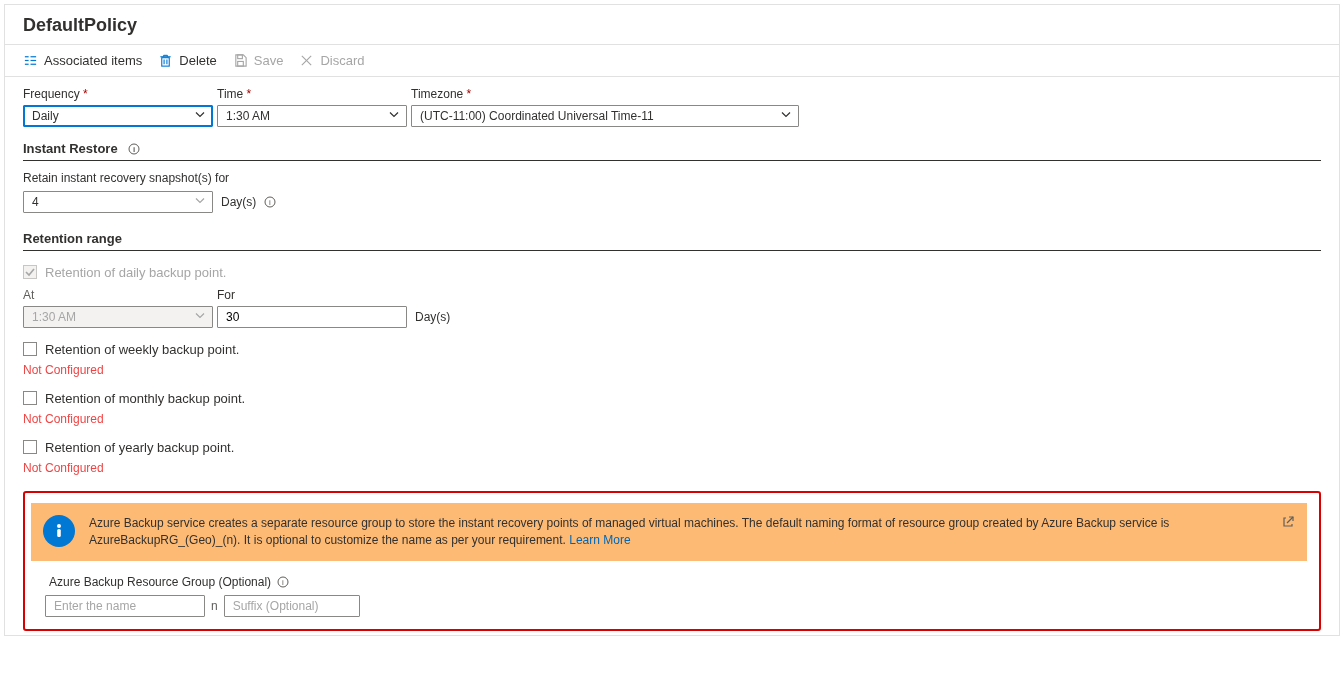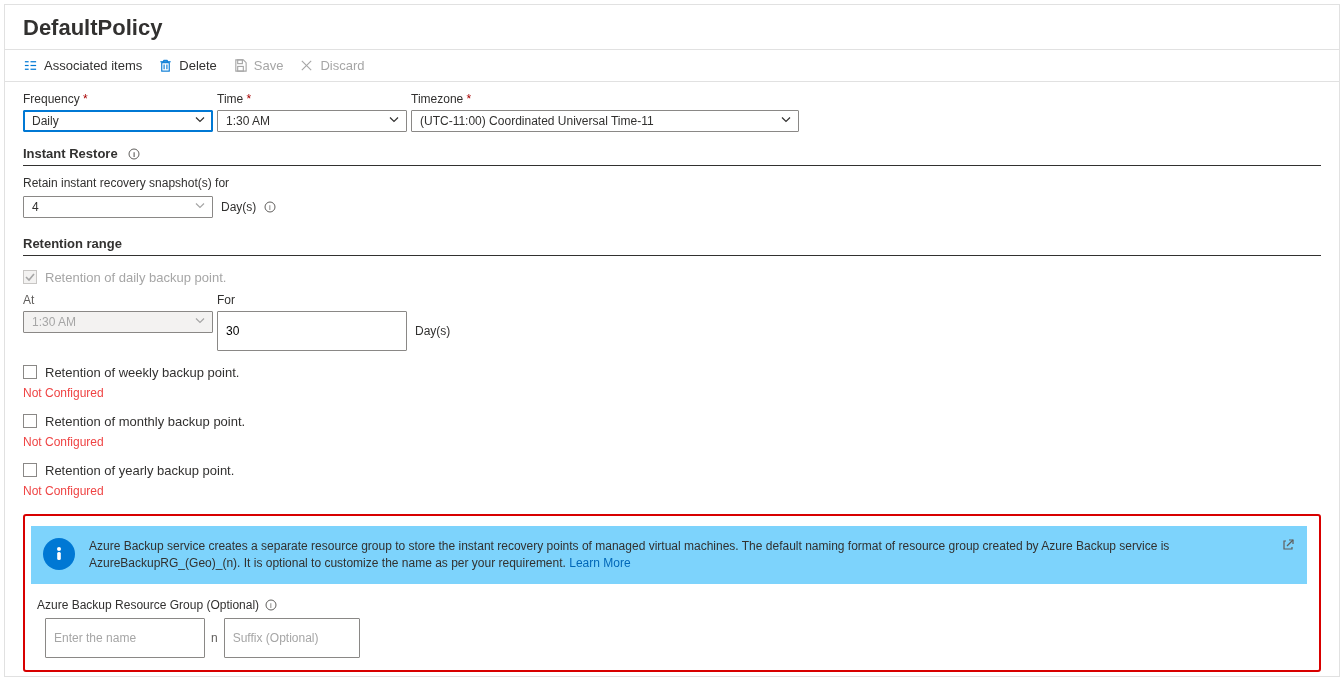--- a/index.html
+++ b/index.html
@@ -11,21 +11,21 @@
     padding: 4px;
   }
   .outer {
     border: 1px solid #e1e1e1;
     background: #fff;
   }
   .header {
     padding: 10px 18px 8px 18px;
     border-bottom: 1px solid #e1e1e1;
   }
-  .title { font-size: 22px; font-weight: 600; color: #323130; }
+  .title { font-size: 18px; font-weight: 600; color: #323130; }
   .toolbar {
     padding: 8px 18px;
     border-bottom: 1px solid #e1e1e1;
     display: flex;
     gap: 16px;
     align-items: center;
   }
   .toolbar-item {
     display: inline-flex;
     align-items: flex-start;
@@ -82,55 +82,55 @@
     width: 14px; height: 14px;
     border: 1px solid #8a8886;
     background: #fff;
     display: inline-flex; align-items:center; justify-content:center;
   }
   .chk.locked { background:#f3f2f1; border-color:#c8c6c4; }
   .not-configured { font-size: 12px; margin: 6px 0 4px 0; color:#ef4444; }
   .text-input {
     border: 1px solid #8a8886;
     height: 22px;
-    padding: 19px 8px;
+    padding: 1px 8px;
     font-size: 12px;
     background: #fff;
     border-radius: 1px;
   }
   .text-input::placeholder { color: #a6a6a6; }
   .highlight-box {
     border: 2px solid #d80000;
     border-radius: 3px;
     margin: 16px 0 0 0;
     padding: 10px 12px 12px 6px;
     position: relative;
   }
   .info-banner {
-    background: #7dd3fc;
+    background: #fdba74;
     padding: 12px;
     display: flex;
     gap: 14px;
     align-items: flex-start;
     position: relative;
   }
   .info-icon-big {
     width: 32px; height: 32px;
     background: #0078d4;
     border-radius: 50%;
     display: flex; align-items:center; justify-content:center;
     flex-shrink: 0;
   }
   .info-text { font-size: 12px; line-height: 1.4; color:#323130; padding-right: 28px; }
   .link { color: #0067b8; cursor: pointer; }
   .ext-link-icon {
     position: absolute;
     right: 12px; top: 12px;
   }
-  .rg-label { font-size: 12px; margin: 14px 0 6px 6px; display:flex; align-items:center; gap:6px; }
+  .rg-label { font-size: 12px; margin: 14px 0 6px 18px; display:flex; align-items:center; gap:6px; }
   .rg-row { display:flex; align-items:center; gap:6px; margin-left: 14px;}
   .n-sep { color:#605e5c; font-size:12px; }
 </style>
 </head>
 <body>
 
 <div class="outer">
 
   <div class="header">
     <div class="title">DefaultPolicy</div>

